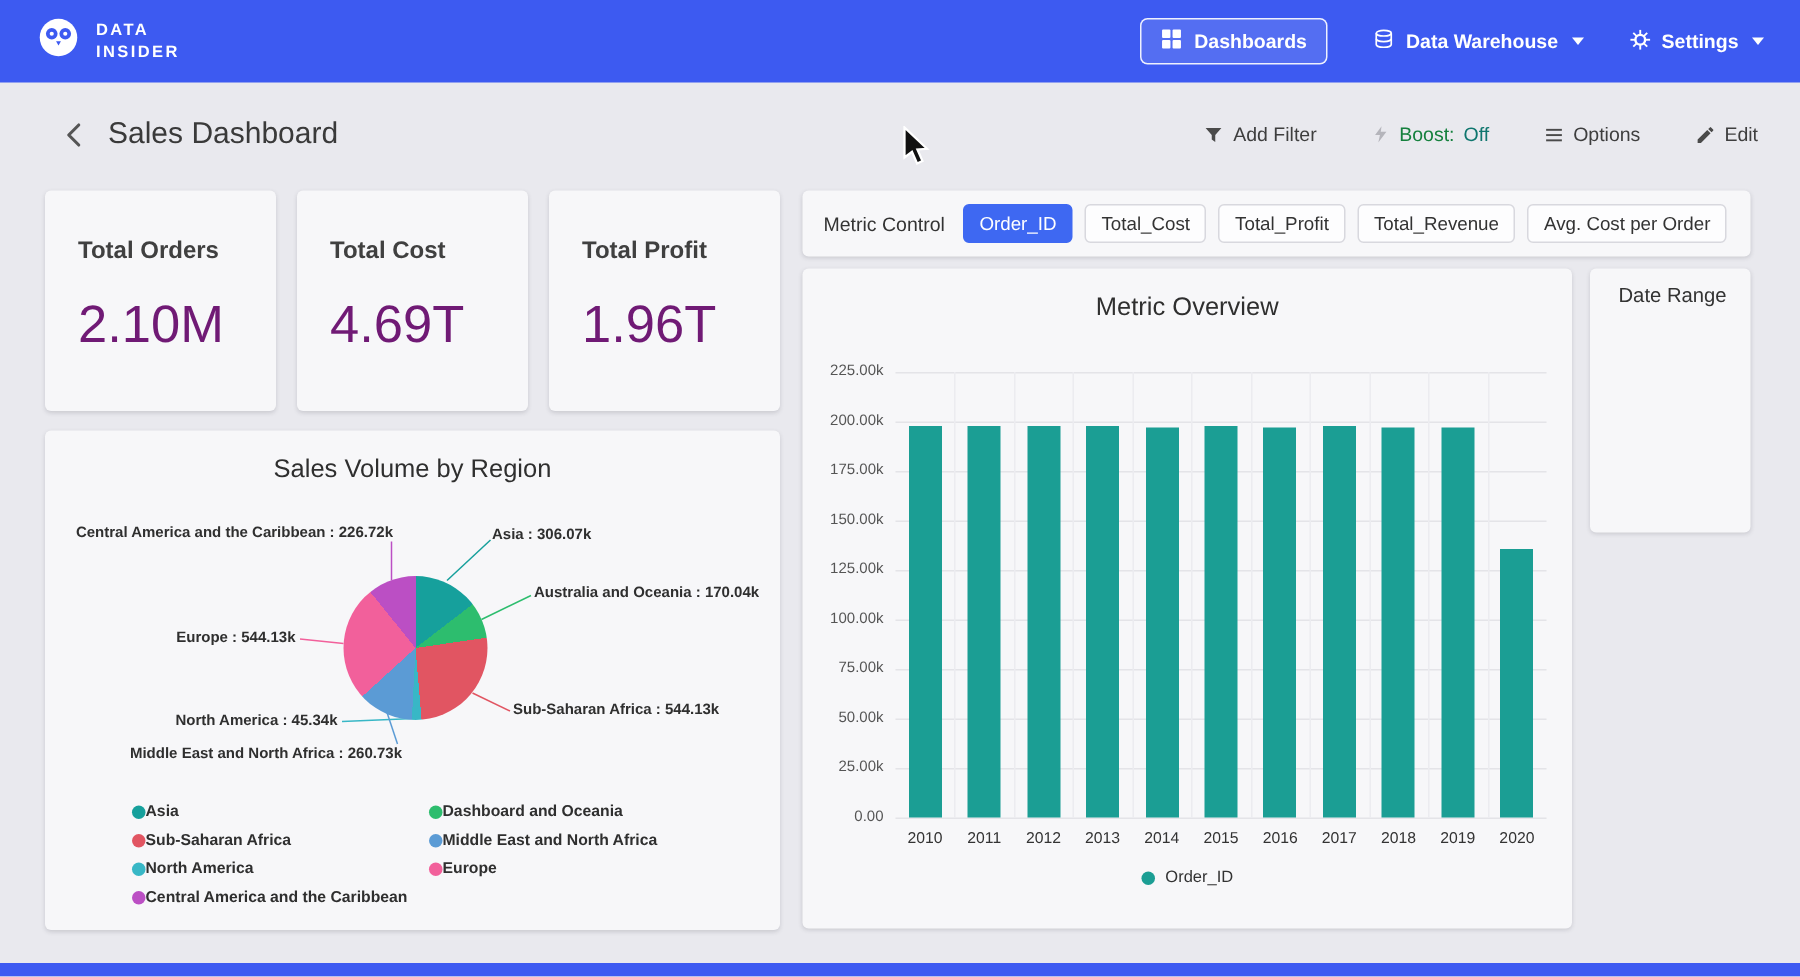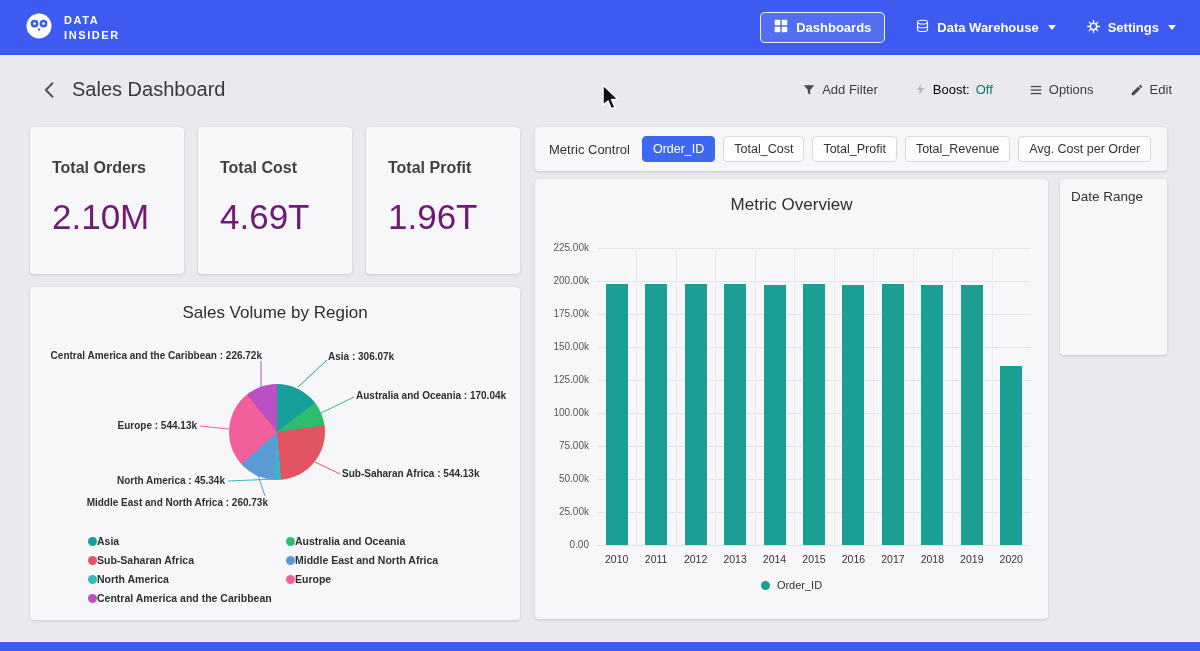--- a/index.html
+++ b/index.html
@@ -14,21 +14,21 @@
   .nav-pill{display:flex;align-items:center;gap:8px;border:1.5px solid rgba(255,255,255,.9);background:rgba(255,255,255,.12);border-radius:5px;padding:6px 13px;font-size:13px;font-weight:bold;cursor:pointer;}
   .nav-item{display:flex;align-items:center;gap:7px;font-size:13px;font-weight:bold;cursor:pointer;}
   .caret{width:0;height:0;border-left:4px solid transparent;border-right:4px solid transparent;border-top:5px solid #fff;margin-left:2px;}
 
   
   .header-row{position:absolute;top:78px;left:40px;right:28px;display:flex;align-items:center;}
   .back-btn{display:flex;align-items:center;cursor:pointer;}
   .page-title{font-size:20px;color:#3a3a3a;font-weight:500;margin-left:12px;}
   .header-actions{margin-left:auto;display:flex;align-items:center;gap:36px;font-size:13px;color:#3e3e3e;}
   .action{display:flex;align-items:center;gap:6px;cursor:pointer;}
-  .boost-label{color:#000000;}
+  .boost-label{color:#15803d;}
   .boost-state{color:#0f766e;}
 
   
   .card{position:absolute;background:#f7f7f9;border-radius:4px;box-shadow:0 1px 3px rgba(60,60,70,.18);}
   .card-title{text-align:center;font-size:17px;color:#2f2f2f;font-weight:500;padding-top:16px;}
 
   
   .kpi-row{position:absolute;left:30px;top:127px;display:flex;gap:14px;}
   .kpi-card{position:relative;width:154px;height:147px;background:#f7f7f9;border-radius:4px;box-shadow:0 1px 3px rgba(60,60,70,.18);box-sizing:border-box;padding:32px 0 0 22px;}
   .kpi-label{font-size:16px;color:#404040;font-weight:600;margin-bottom:20px;}
@@ -56,21 +56,21 @@
   .bar-chart{position:absolute;inset:0;}
   .ytick{position:absolute;left:0;width:54px;text-align:right;font-size:10px;color:#555;}
   .bar-plot{position:absolute;left:62px;top:69px;width:434px;height:297px;}
   .gridline{position:absolute;left:0;right:0;height:1px;background:#e4e4e8;}
   .vline{position:absolute;top:0;bottom:0;width:1px;background:#ececf0;}
   .bar{position:absolute;width:22px;}
   .xlabel{position:absolute;top:374px;font-size:10.5px;color:#333;text-align:center;}
   .bar-legend{position:absolute;top:400px;left:0;right:0;display:flex;justify-content:center;align-items:center;gap:7px;font-size:11px;color:#333;}
 
   
-  .date-card{left:1060px;top:179px;width:107px;height:176px;box-sizing:border-box;padding:10px 7px;}
+  .date-card{left:1060px;top:179px;width:107px;height:176px;box-sizing:border-box;padding:10px 15px;}
   .dr-label{font-size:13.5px;color:#333;font-weight:500;margin:0 0 9px 4px;}
   .date-btn{display:block;width:93px;margin:0 0 7px 0;padding:5px 0;text-align:center;}
 
   .footer{position:absolute;left:0;right:0;bottom:0;height:9px;background:#3d5af1;}
   .cursor{position:absolute;left:600px;top:84px;z-index:50;pointer-events:none;}
 </style>
 </head>
 <body>
 
 <div class="stage">
@@ -217,21 +217,21 @@
             <span class="legend-label">North America</span>
           </div>
           <div class="legend-item">
             <span class="dot" style="background: rgb(187, 79, 196);"></span>
             <span class="legend-label">Central America and the Caribbean</span>
           </div>
         </div>
       <div class="legend-col legend-col2">
           <div class="legend-item">
             <span class="dot" style="background: rgb(45, 189, 110);"></span>
-            <span class="legend-label">Australia and Oceania</span>
+            <span class="legend-label">Dashboard and Oceania</span>
           </div>
           <div class="legend-item">
             <span class="dot" style="background: rgb(91, 155, 213);"></span>
             <span class="legend-label">Middle East and North Africa</span>
           </div>
           <div class="legend-item">
             <span class="dot" style="background: rgb(242, 96, 155);"></span>
             <span class="legend-label">Europe</span>
           </div>
         </div>

